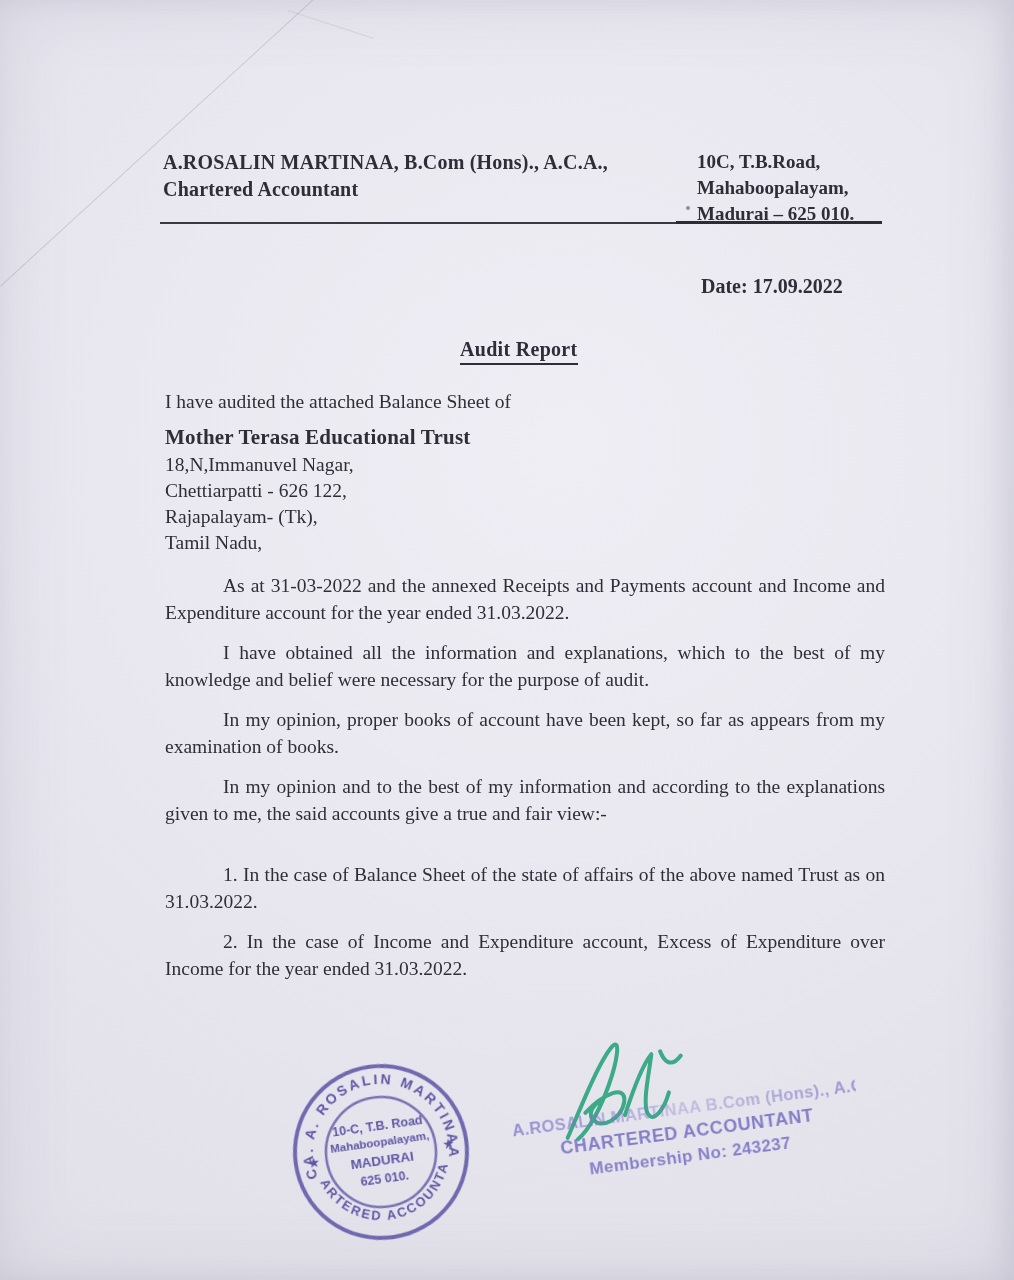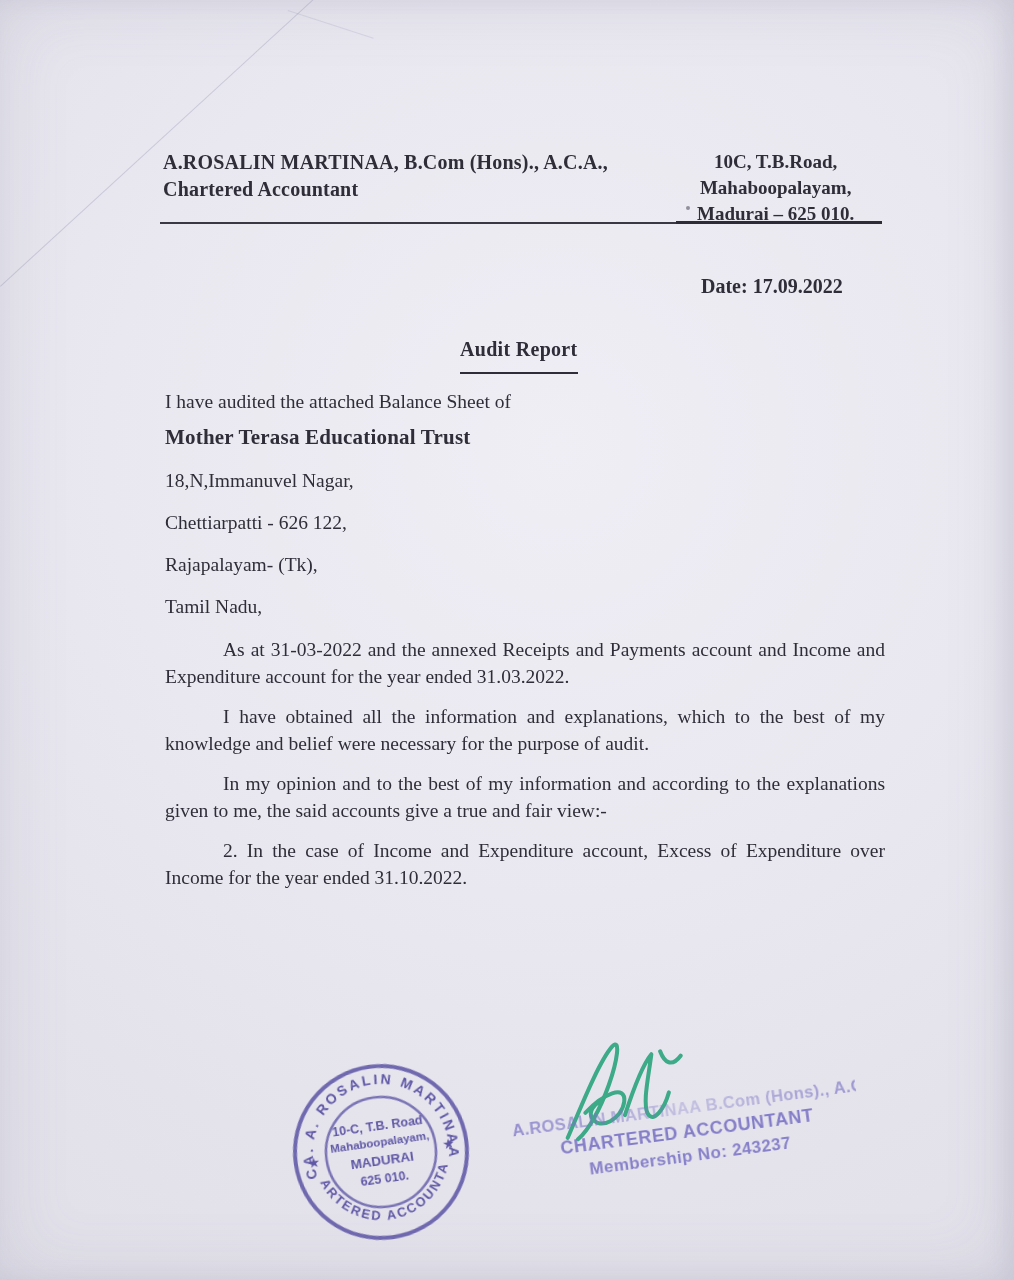--- a/index.html
+++ b/index.html
@@ -20,38 +20,38 @@
     position:absolute;height:1px;background:rgba(150,150,175,.38);
     transform-origin:0 0;pointer-events:none;
   }
   .crease2{
     position:absolute;height:1px;background:rgba(160,160,185,.28);
     transform-origin:0 0;pointer-events:none;
   }
 
   
   .lh-left{position:absolute;left:163px;top:149px;font-weight:700;font-size:20px;line-height:27px;letter-spacing:.2px;}
-  .lh-right{position:absolute;left:697px;top:149px;font-weight:700;font-size:19px;line-height:26px;text-align:center;}
+  .lh-right{position:absolute;left:697px;top:149px;font-weight:700;font-size:19px;line-height:26px;}
   .lh-rule{position:absolute;left:160px;top:222px;width:722px;height:2px;background:#393843;}
   .lh-rule-heavy{position:absolute;left:676px;top:221px;width:206px;height:3px;background:#2c2b36;}
   .ink-dot{position:absolute;left:686px;top:206px;width:4px;height:4px;border-radius:50%;background:rgba(70,70,85,.55);}
 
   .date-line{position:absolute;left:701px;top:275px;font-weight:700;font-size:20px;}
 
   .report-title{
     position:absolute;left:460px;top:338px;
     font-weight:700;font-size:20px;letter-spacing:.3px;
-    border-bottom:2.5px solid #2f2e38;padding-bottom:11px;
+    border-bottom:2.5px solid #2f2e38;padding-bottom:2px;
   }
 
   
   .doc-flow{position:absolute;left:165px;top:388px;width:720px;font-size:19.5px;}
   .intro{line-height:27px;}
   .trust-name{margin-top:8px;font-weight:700;font-size:21px;line-height:29px;letter-spacing:.2px;}
-  .addr{line-height:26px;margin-top:16px;}
+  .addr{line-height:26px;}
   .para{margin:0;text-indent:58px;text-align:justify;line-height:27px;}
   .p1{margin-top:16px;}
   .pn{margin-top:13px;}
   .f1{margin-top:34px;}
   .f2{margin-top:13px;}
 
   
   .seal{
     position:absolute;left:285px;top:1056px;width:192px;height:192px;
     transform:rotate(-8deg);opacity:.92;filter:blur(.3px);
@@ -106,23 +106,25 @@
   <div class="doc-flow">
     <div class="intro">I have audited the attached Balance Sheet of</div>
     <div class="trust-name">Mother Terasa Educational Trust</div>
     <div class="addr">18,N,Immanuvel Nagar,</div>
     <div class="addr">Chettiarpatti - 626 122,</div>
     <div class="addr">Rajapalayam- (Tk),</div>
     <div class="addr">Tamil Nadu,</div>
 
     <p class="para p1">As at 31-03-2022 and the annexed Receipts and Payments account and Income and Expenditure account for the year ended 31.03.2022.</p>
     <p class="para pn">I have obtained all the information and explanations, which to the best of my knowledge and belief were necessary for the purpose of audit.</p>
+    <p class="para pn">In my opinion, proper books of account have been kept, so far as appears from my examination of books.</p>
     <p class="para pn">In my opinion and to the best of my information and according to the explanations given to me, the said accounts give a true and fair view:-</p>
 
-    <p class="para f2">2. In the case of Income and Expenditure account, Excess of Expenditure over Income for the year ended 31.10.2022.</p>
+    <p class="para f1">1. In the case of Balance Sheet of the state of affairs of the above named Trust as on 31.03.2022.</p>
+    <p class="para f2">2. In the case of Income and Expenditure account, Excess of Expenditure over Income for the year ended 31.03.2022.</p>
   </div>
 
   <svg class="seal" viewBox="-96 -96 192 192">
     <circle cx="0" cy="0" r="86" fill="none" stroke="rgba(84,76,160,.88)" stroke-width="4"></circle>
     <circle cx="0" cy="0" r="55" fill="none" stroke="rgba(84,76,160,.8)" stroke-width="2.6"></circle>
     <defs>
       <path id="arcTop" d="M -55.7,39 A 68,68 0 1 1 55.7,39" fill="none"></path>
       <path id="arcBot" d="M -63.9,23.3 A 68,68 0 0 0 63.9,23.3" fill="none"></path>
     </defs>
     <text font-size="14" letter-spacing="2.6">

